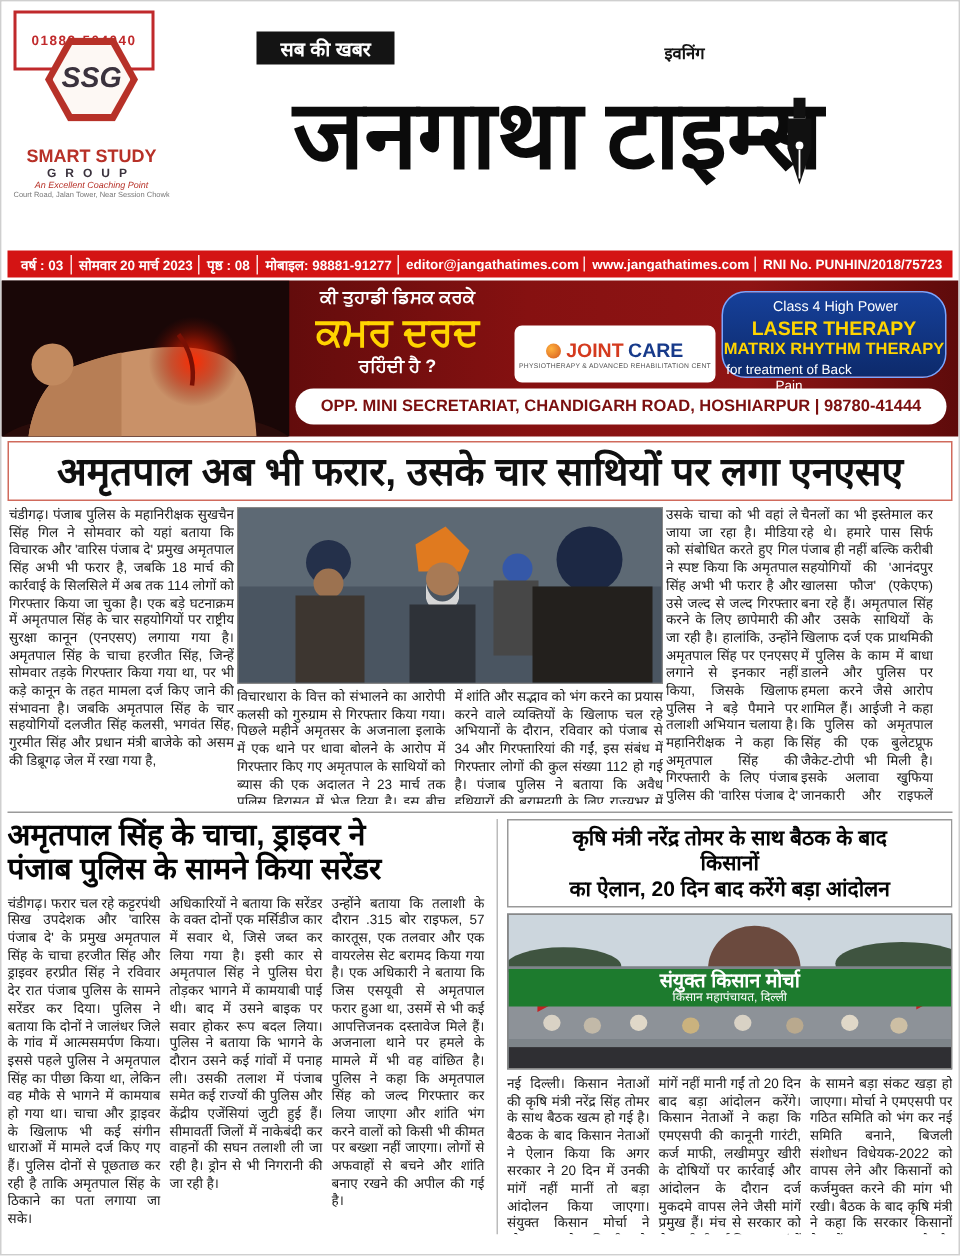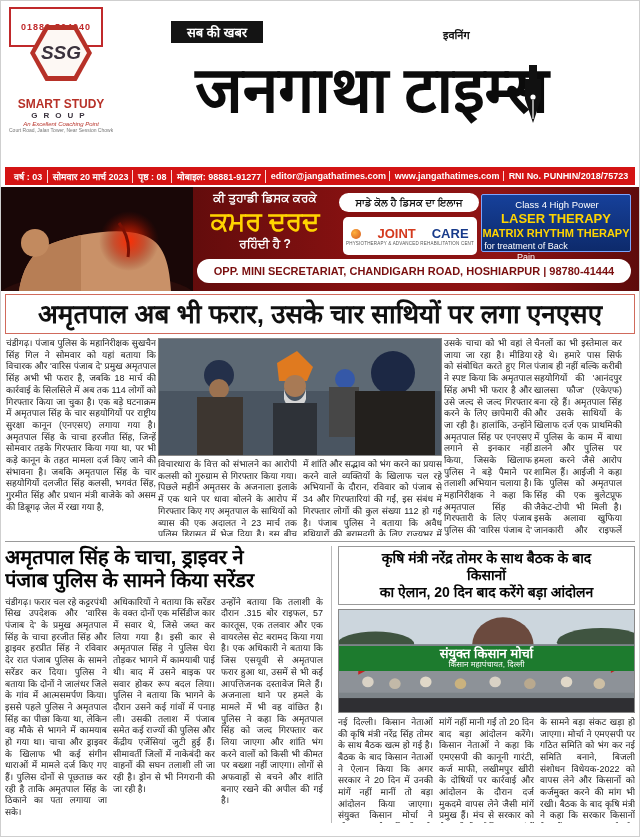--- a/index.html
+++ b/index.html
@@ -28,26 +28,26 @@
 
 
 .ad{position:relative;height:104px;background:linear-gradient(90deg,#220404,#5c0b0b 25%,#861111 55%,#8f1414 78%,#5e0b0b)}
 .ad-figure{position:absolute;left:0;top:0;width:192px;height:104px}
 .ad-q{position:absolute;left:194px;top:5px;width:140px;text-align:center;color:#fff;line-height:1.1}
 .ad-q .l1{font-size:12px;font-weight:bold}
 .ad-q .l2{font-size:26px;font-weight:bold;color:#ffd400;margin:2px 0}
 .ad-q .l3{font-size:12px;font-weight:bold}
 .ad-pill{position:absolute;left:338px;top:6px;width:140px;height:19px;background:#fff;border-radius:10px;display:flex;align-items:center;justify-content:center;font-size:10px;font-weight:bold;color:#111;white-space:nowrap;overflow:hidden}
 .ad-brand{position:absolute;left:342px;top:30px;width:134px;height:38px;background:#fff;border-radius:5px;display:flex;flex-direction:column;align-items:center;justify-content:center}
-.b-row{display:flex;align-items:center;gap:16px}
+.b-row{display:flex;align-items:center;gap:3px}
 .joint-dot{width:10px;height:10px;border-radius:50%;background:radial-gradient(circle at 35% 35%,#ffb13d,#d4581e)}
 .b-joint{color:#d43a1e;font-weight:bold;font-size:13px}
 .b-care{color:#173a8a;font-weight:bold;font-size:13px}
 .b-tag{font-size:4.5px;color:#555;letter-spacing:.2px;white-space:nowrap;overflow:hidden;max-width:128px}
-.laser{position:absolute;right:8px;top:7px;width:150px;height:58px;background:linear-gradient(180deg,#16409a,#0d2a6b);border:1px solid #7aa5ff;border-radius:2px;color:#fff;text-align:center;padding-top:4px;line-height:1.25}
+.laser{position:absolute;right:8px;top:7px;width:150px;height:58px;background:linear-gradient(180deg,#16409a,#0d2a6b);border:1px solid #7aa5ff;border-radius:16px;color:#fff;text-align:center;padding-top:4px;line-height:1.25}
 .laser .c1{font-size:9.5px}
 .laser .c2{font-size:13px;font-weight:bold;color:#ffd400}
 .laser .c3{font-size:11px;font-weight:bold;color:#ffd400}
 .laser .c4{font-size:9px}
 .ad-addr{position:absolute;left:196px;right:8px;top:72px;height:24px;background:#fff;border-radius:12px;display:flex;align-items:center;justify-content:center;font-size:11px;font-weight:bold;color:#7a0f0f;white-space:nowrap;overflow:hidden}
 
 
 .lead-box{margin:3px 4px 0;border:1px solid #d06a5c;padding:5px 2px 4px;text-align:center}
 .lead-box h2{font-size:26px;font-weight:bold;color:#101010;line-height:1.12}
 .lead-body{display:flex;gap:2px;padding:4px 5px 0;height:202px;overflow:hidden}
@@ -132,21 +132,20 @@
       <circle cx="128" cy="54" r="30" fill="url(#glow)"></circle>
       <path d="M118 36 C125 45 129 57 127 70" stroke="#7a1004" stroke-width="3" fill="none"></path>
     </svg>
 
     <div class="ad-q">
       <div class="l1">ਕੀ ਤੁਹਾਡੀ ਡਿਸਕ ਕਰਕੇ</div>
       <div class="l2">ਕਮਰ ਦਰਦ</div>
       <div class="l3">ਰਹਿੰਦੀ ਹੈ ?</div>
     </div>
 
-    <div class="ad-pill">ਸਾਡੇ ਕੋਲ ਹੈ ਡਿਸਕ ਦਾ ਇਲਾਜ</div>
 
     <div class="ad-brand">
       <div class="b-row">
         <span class="joint-dot"></span>
         <span class="b-joint">JOINT</span>
         <span class="b-care">CARE</span>
       </div>
       <div class="b-tag">PHYSIOTHERAPY &amp; ADVANCED REHABILITATION CENTRE</div>
     </div>
 

